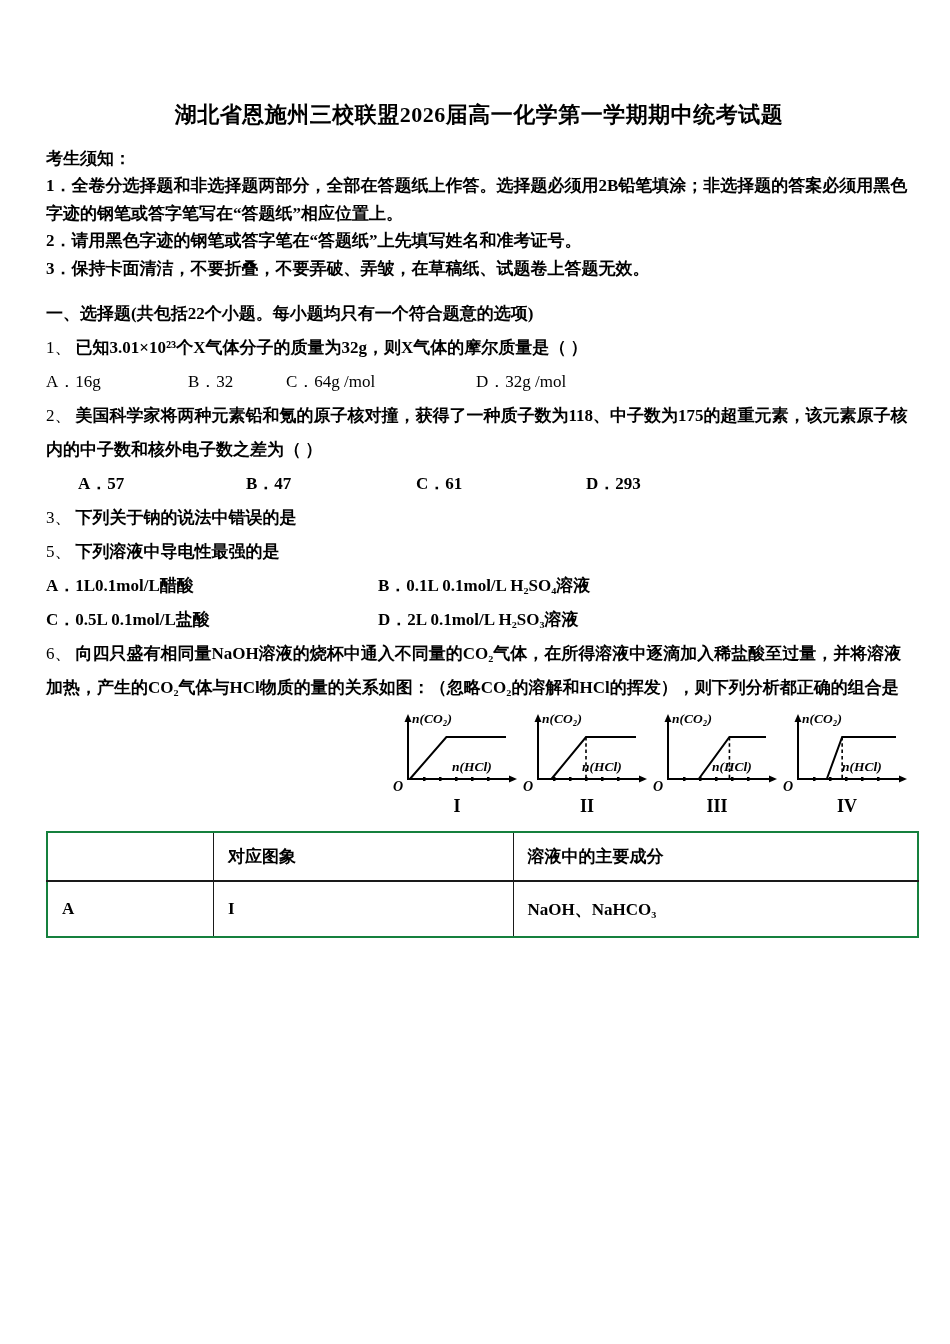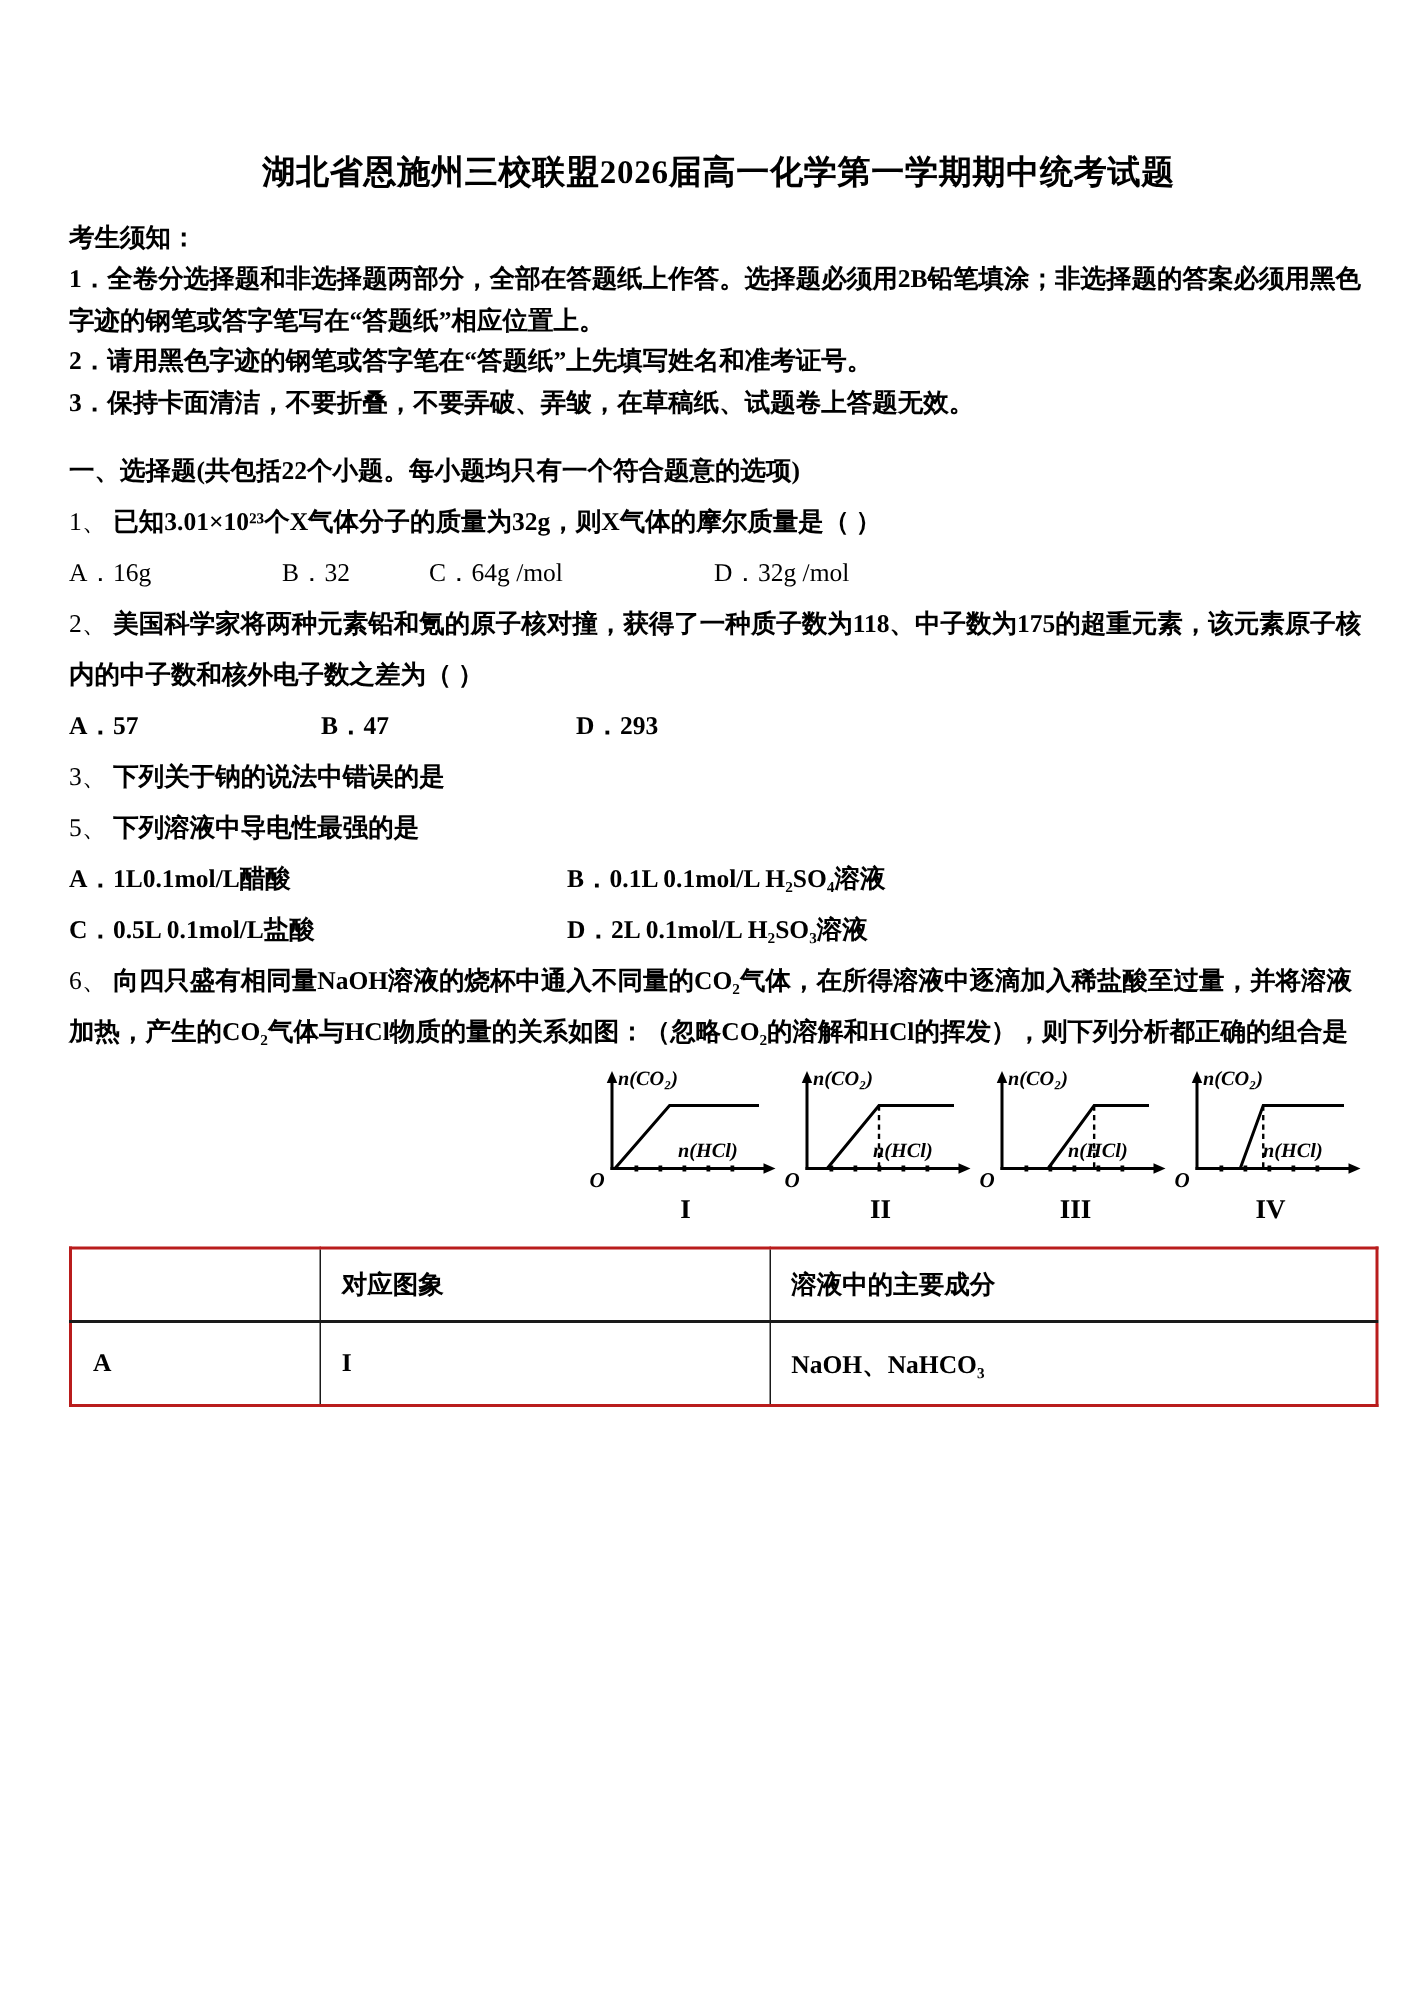--- a/index.html
+++ b/index.html
@@ -19,21 +19,21 @@
     font-size:22px;
     font-weight:700;
     letter-spacing:0.5px;
     line-height:1.4;
   }
   .notice p{margin:0;line-height:1.62;font-weight:600;}
   .section-heading{margin:15px 0 0 0;line-height:2;font-weight:700;}
   .qline{margin:0;line-height:2.0;font-weight:600;}
   .qnum{font-weight:400;padding-right:4px;}
   .opts-inline{display:grid;grid-template-columns:142px 98px 190px auto;line-height:2.0;font-weight:400;}
-  .opts-row4{display:grid;grid-template-columns:168px 170px 170px auto;line-height:2.0;font-weight:700;}
+  .opts-row4{display:grid;grid-template-columns:168px 170px 170px auto;line-height:2.0;font-weight:700;margin-left:32px;}
   .opts-stack p{margin:0;line-height:2.0;font-weight:700;}
   .opts-grid2{display:grid;grid-template-columns:332px auto;line-height:2.0;font-weight:700;}
   .figure{display:flex;align-items:flex-start;margin:4px 0 0 0;justify-content:flex-end;}
   .graph{width:130px;text-align:center;}
   .graph svg{display:block;}
   .glabel{font-size:18px;font-weight:600;line-height:1;margin-top:2px;font-family:"Liberation Serif",serif;}
   .axlbl{font:italic 700 13.5px "Liberation Serif","DejaVu Serif",serif;}
   .olbl{font:italic 700 14px "Liberation Serif","DejaVu Serif",serif;}
   table.ans{
     border-collapse:collapse;
@@ -44,21 +44,21 @@
   table.ans th,table.ans td{
     border:1.5px solid #1a1a1a;
     font-weight:600;
     text-align:left;
     padding:0 0 0 14px;
     vertical-align:middle;
     font-size:17px;
   }
   table.ans th{height:47px;border-bottom:2.5px solid #1a1a1a;}
   table.ans td{height:54px;}
-  table.ans{border:2px solid #b91c1c;}
+  table.ans{border:2px solid #15803d;}
   .c1{width:166px;} .c2{width:299px;} .c3{width:404px;}
 </style>
 </head>
 <body>
 
 <div class="page">
 
   <h1 class="title">湖北省恩施州三校联盟2026届高一化学第一学期期中统考试题</h1>
 
   <div class="notice">
@@ -82,20 +82,21 @@
     </div>
   </div>
 
   <div>
     <p class="qline">
       <span class="qnum">2、</span><span>美国科学家将两种元素铅和氪的原子核对撞，获得了一种质子数为118、中子数为175的超重元素，该元素原子核内的中子数和核外电子数之差为（  ）</span>
     </p>
     <div class="opts-row4">
       <span>A．57</span>
       <span>B．47</span>
+      <span>C．61</span>
       <span>D．293</span>
     </div>
   </div>
 
   <div>
     <p class="qline">
       <span class="qnum">3、</span><span>下列关于钠的说法中错误的是</span>
     </p>
   </div>
 

